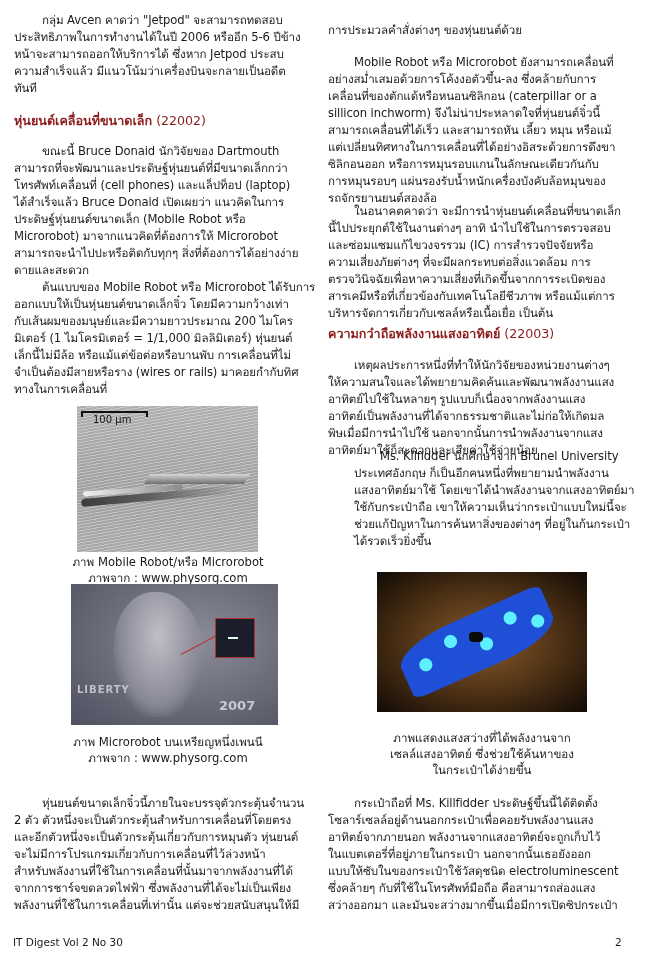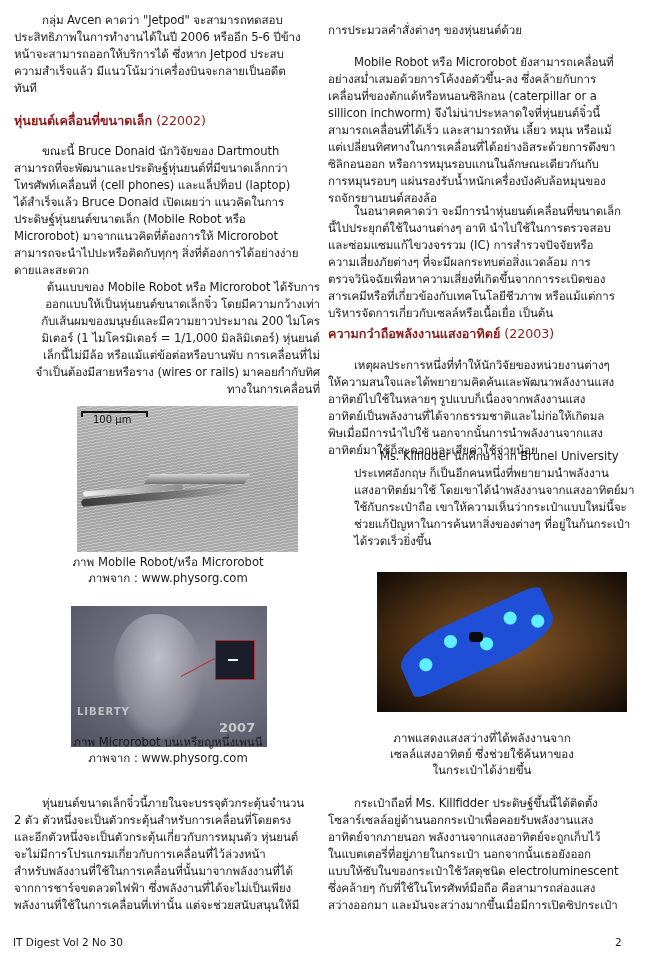--- a/index.html
+++ b/index.html
@@ -14,21 +14,21 @@
     position: absolute; left: 0; width: 306px;
     font-size: 11.6px; line-height: 17px; margin: 0;
     white-space: pre-line; letter-spacing: -0.1px;
   }
   .h {
     position: absolute; left: 0; font-size: 12.6px; line-height: 17px;
     color: #8b1a1a; white-space: nowrap;
   }
   .h .h-th { font-weight: bold; }
   .h .h-code { font-weight: normal; margin-top: 48px; }
-  .fig { position: absolute; overflow: hidden; padding-left: 40px; }
+  .fig { position: absolute; overflow: hidden; }
   .cap {
     position: absolute; text-align: center; font-size: 11.6px; line-height: 16px;
     white-space: pre-line;
   }
   .footer-left { position: absolute; left: 13px; top: 936px; font-size: 10.5px; }
   .footer-right { position: absolute; left: 615px; top: 936px; font-size: 10.5px; }
 
   
   .img-sem {
     left: 77px; top: 406px; width: 181px; height: 146px;
@@ -51,21 +51,21 @@
     transform: rotate(-4deg);
   }
   .sem-shadow {
     position: absolute; left: 4px; top: 86px; width: 160px; height: 8px;
     background: linear-gradient(90deg,#3b3b3b,#5c5c5c 40%,rgba(90,90,90,0));
     border-radius: 4px; transform: rotate(-5deg);
   }
 
   
   .img-coin {
-    left: 71px; top: 606px; width: 156px; height: 141px;
+    left: 71px; top: 584px; width: 207px; height: 141px;
     background: radial-gradient(ellipse at 60% 40%, #8c8d99 0%, #6a6b78 55%, #4f5060 100%);
   }
   .coin-head {
     position: absolute; left: 42px; top: 8px; width: 90px; height: 125px;
     border-radius: 45% 50% 30% 40%;
     background: radial-gradient(ellipse at 50% 35%, #c9cad2 0%, #8d8e9a 60%, rgba(0,0,0,0) 75%);
     opacity: 0.85;
   }
   .coin-inset {
     position: absolute; left: 144px; top: 34px; width: 38px; height: 38px;
@@ -117,21 +117,21 @@
 
   <p class="p" style="top:143px; text-indent:28px;">ขณะนี้ Bruce Donaid นักวิจัยของ Dartmouth
 สามารถที่จะพัฒนาและประดิษฐ์หุ่นยนต์ที่มีขนาดเล็กกว่า
 โทรศัพท์เคลื่อนที่ (cell phones) และแล็ปท็อป (laptop)
 ได้สำเร็จแล้ว  Bruce Donaid เปิดเผยว่า แนวคิดในการ
 ประดิษฐ์หุ่นยนต์ขนาดเล็ก (Mobile Robot หรือ
 Microrobot) มาจากแนวคิดที่ต้องการให้ Microrobot
 สามารถจะนำไปปะหรือติดกับทุกๆ สิ่งที่ต้องการได้อย่างง่าย
 ดายและสะดวก</p>
 
-  <p class="p" style="top:279px; text-indent:28px;text-align:right;">ต้นแบบของ Mobile Robot หรือ Microrobot ได้รับการ
+  <p class="p" style="top:279px; text-indent:28px;">ต้นแบบของ Mobile Robot หรือ Microrobot ได้รับการ
 ออกแบบให้เป็นหุ่นยนต์ขนาดเล็กจิ๋ว โดยมีความกว้างเท่า
 กับเส้นผมของมนุษย์และมีความยาวประมาณ 200 ไมโคร
 มิเตอร์ (1 ไมโครมิเตอร์ = 1/1,000 มิลลิมิเตอร์)  หุ่นยนต์
 เล็กนี้ไม่มีล้อ หรือแม้แต่ข้อต่อหรือบานพับ การเคลื่อนที่ไม่
 จำเป็นต้องมีสายหรือราง (wires or rails) มาคอยกำกับทิศ
 ทางในการเคลื่อนที่</p>
 
   <p class="p" style="top:795px; text-indent:28px;">หุ่นยนต์ขนาดเล็กจิ๋วนี้ภายในจะบรรจุตัวกระตุ้นจำนวน
 2 ตัว ตัวหนึ่งจะเป็นตัวกระตุ้นสำหรับการเคลื่อนที่โดยตรง
 และอีกตัวหนึ่งจะเป็นตัวกระตุ้นเกี่ยวกับการหมุนตัว  หุ่นยนต์

